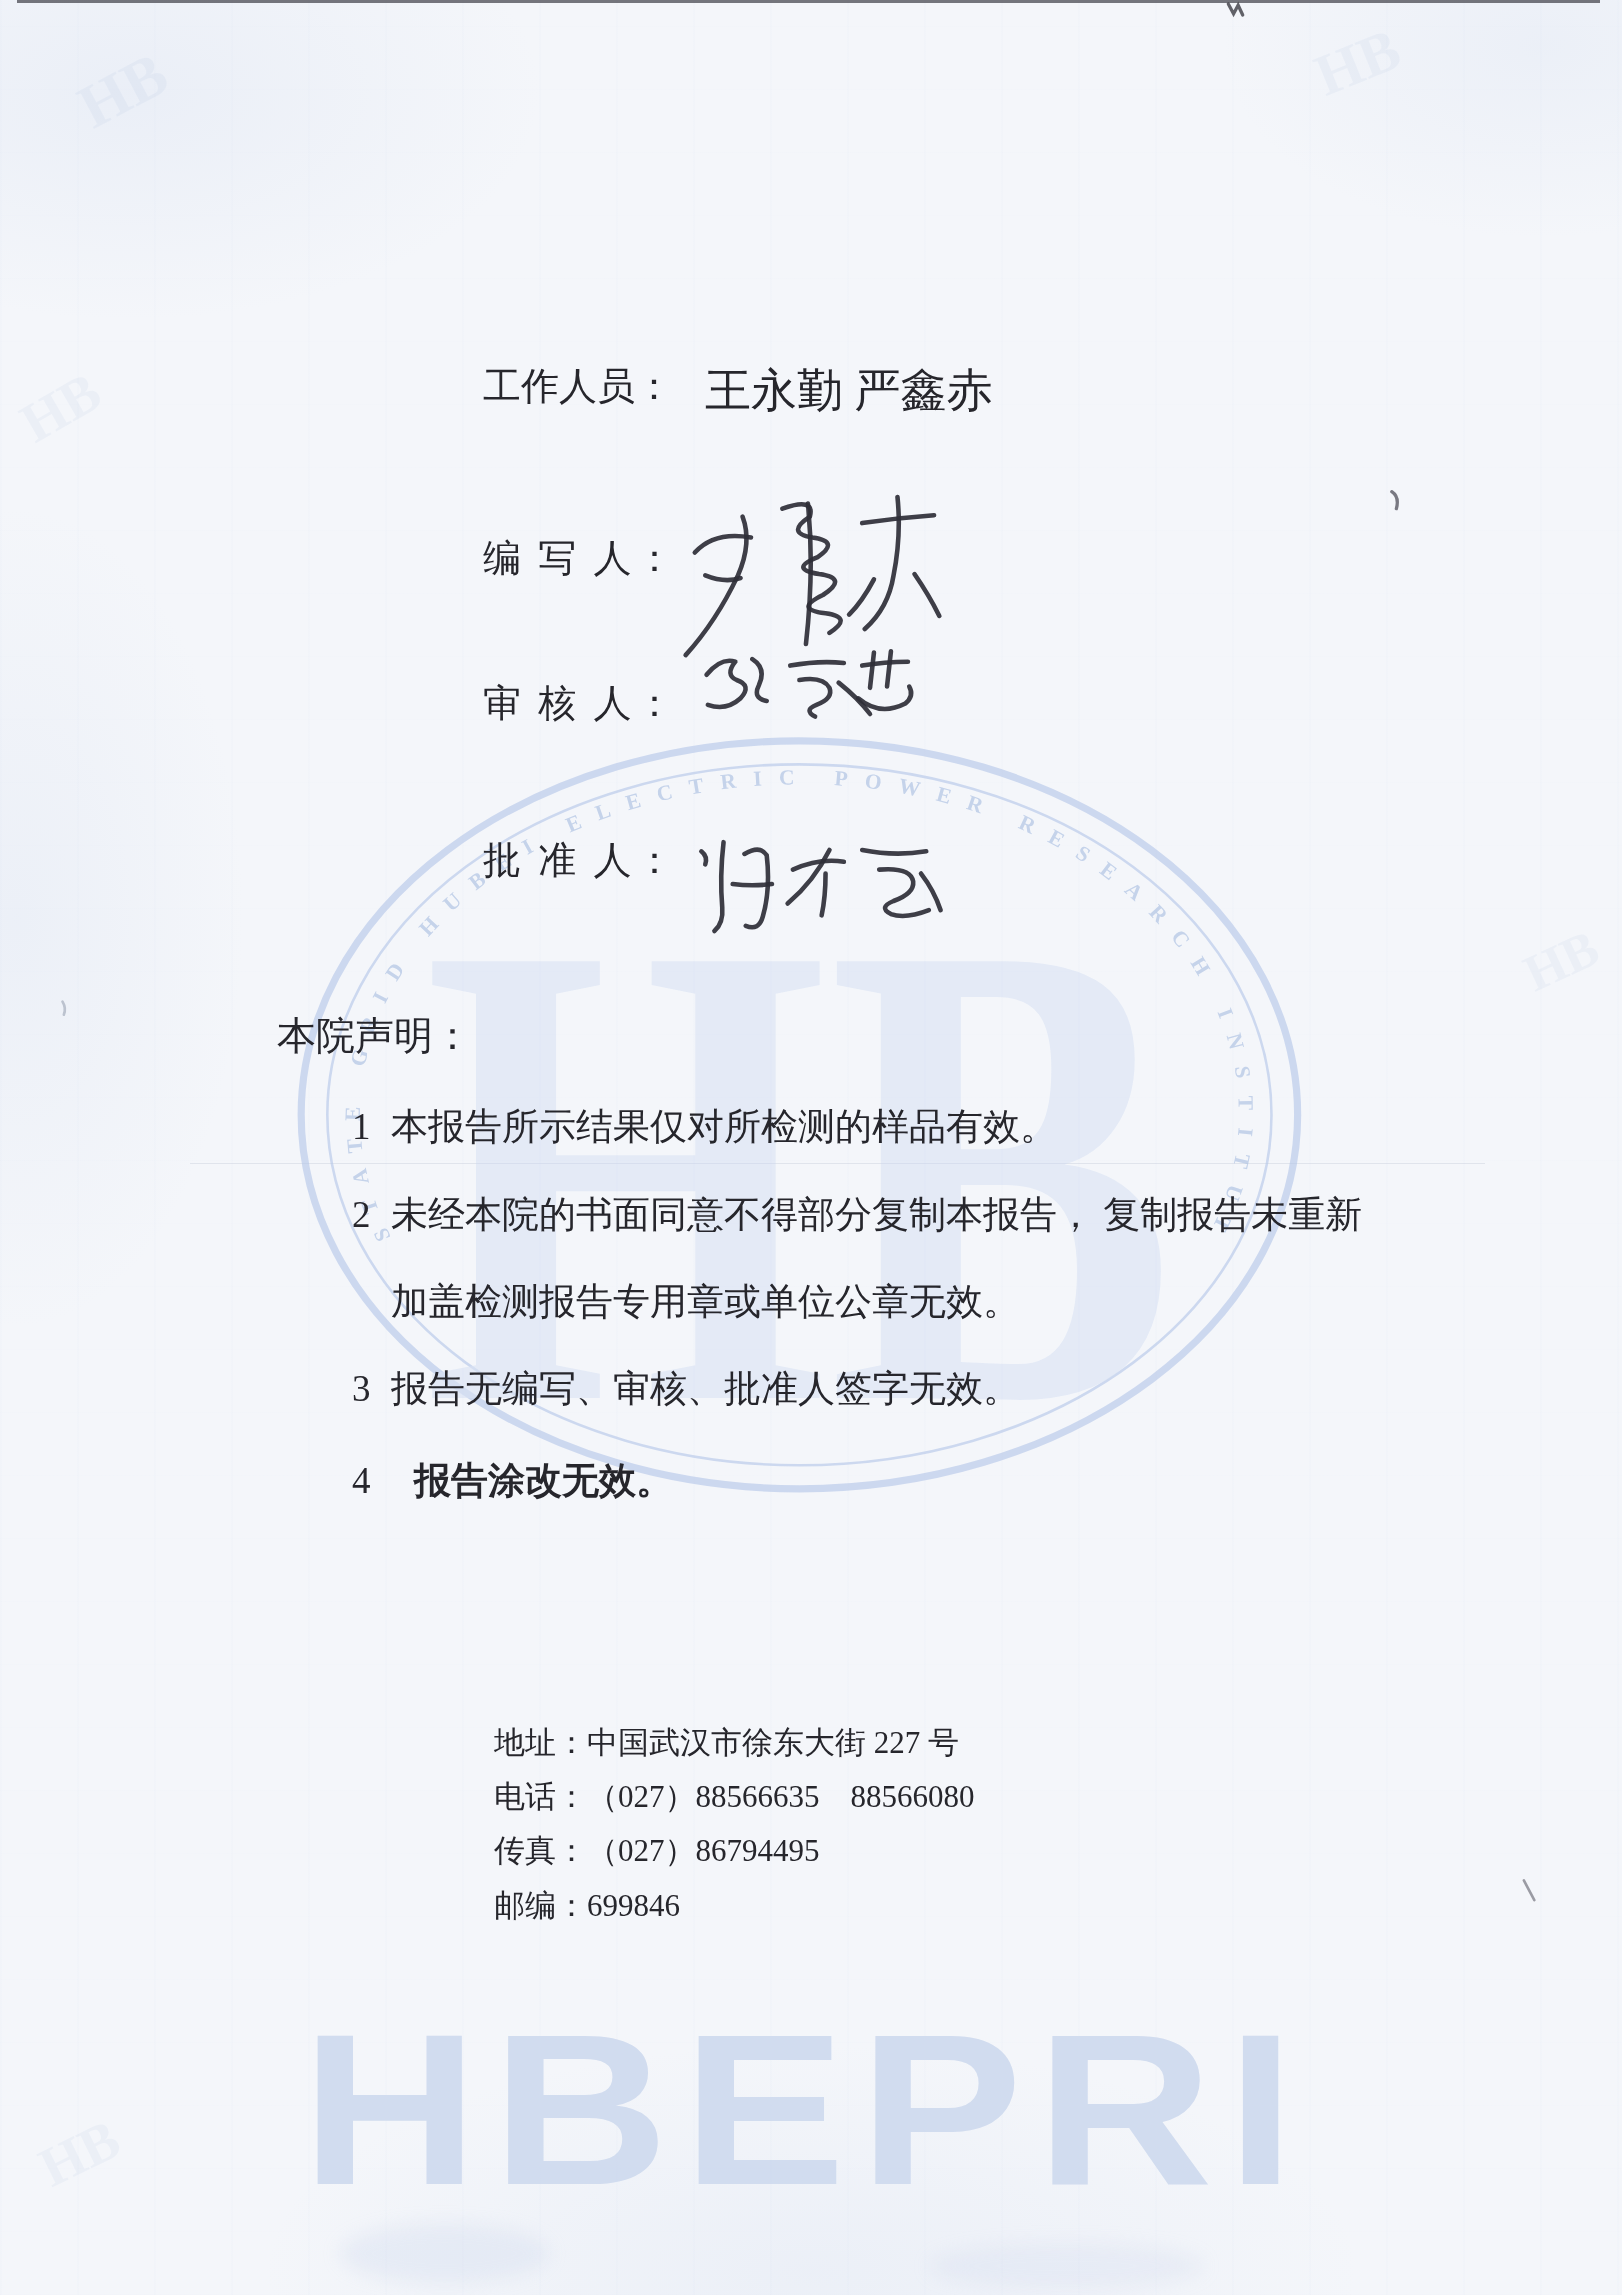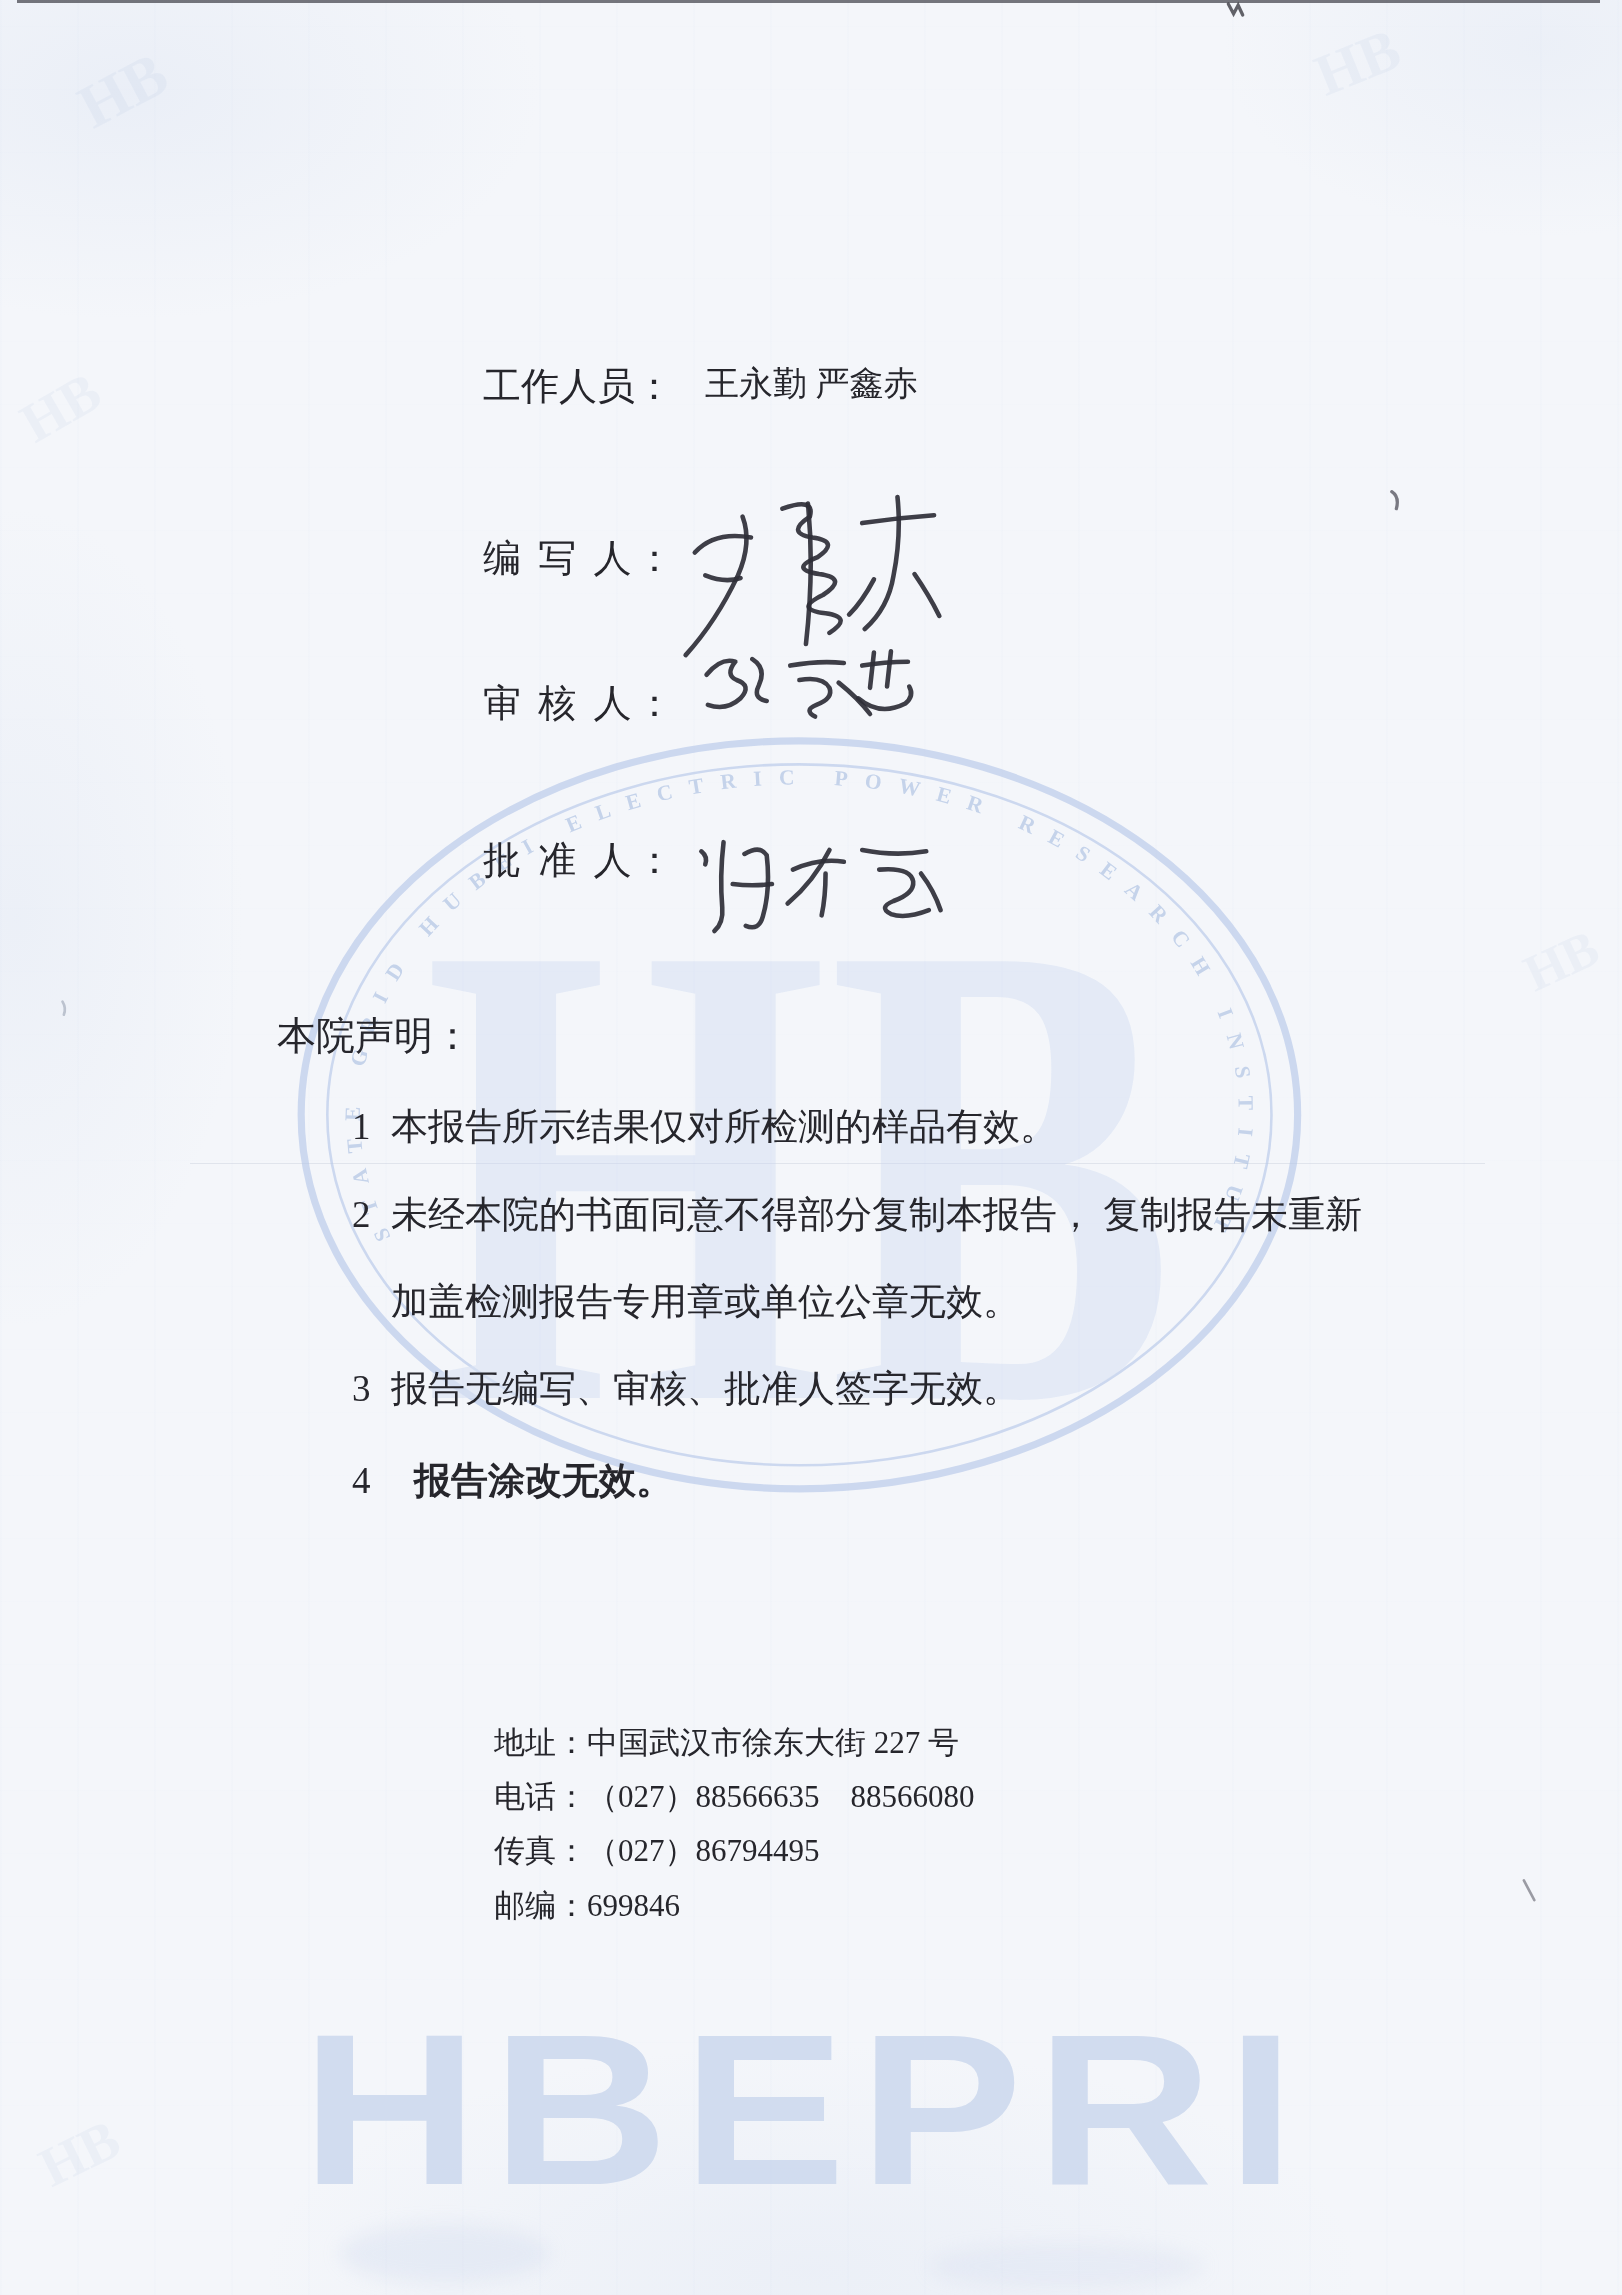--- a/index.html
+++ b/index.html
@@ -13,21 +13,21 @@
       radial-gradient(ellipse 327px 589px at 1% 40%, rgba(186,202,230,.14), rgba(186,202,230,0) 70%),
       radial-gradient(ellipse 785px 327px at 50% 99%, rgba(186,202,230,.15), rgba(186,202,230,0) 70%),
       repeating-linear-gradient(90deg, rgba(198,212,236,.05) 0 2px, rgba(0,0,0,0) 2px 77px),
       repeating-linear-gradient(0deg, rgba(210,220,240,.04) 0 1.3px, rgba(0,0,0,0) 1.3px 63px);
     overflow:hidden;
     font-family:"Liberation Serif","DejaVu Serif",serif;
     color:#26262c;
   }
   .t{position:absolute;white-space:pre;line-height:1.08;letter-spacing:0;}
   .label{font-size:38px;}
-  .staff-names{font-size:34px;}
+  .staff-names{font-size:46px;}
   .decl-title{font-size:39px;}
   .item-no{font-size:37px;}
   .item-text{font-size:37px;}
   .contact{font-size:31px;}
   .wm{position:absolute;left:0;top:0;pointer-events:none;}
   .sig{position:absolute;pointer-events:none;}
   .sig path{fill:none;stroke:#2e2e37;stroke-width:7;stroke-linecap:round;stroke-linejoin:round;opacity:.92;}
   .ghost{
     position:absolute;font-family:"Liberation Serif","DejaVu Serif",serif;
     font-weight:bold;color:#7e9ccc;opacity:.07;pointer-events:none;line-height:1;

